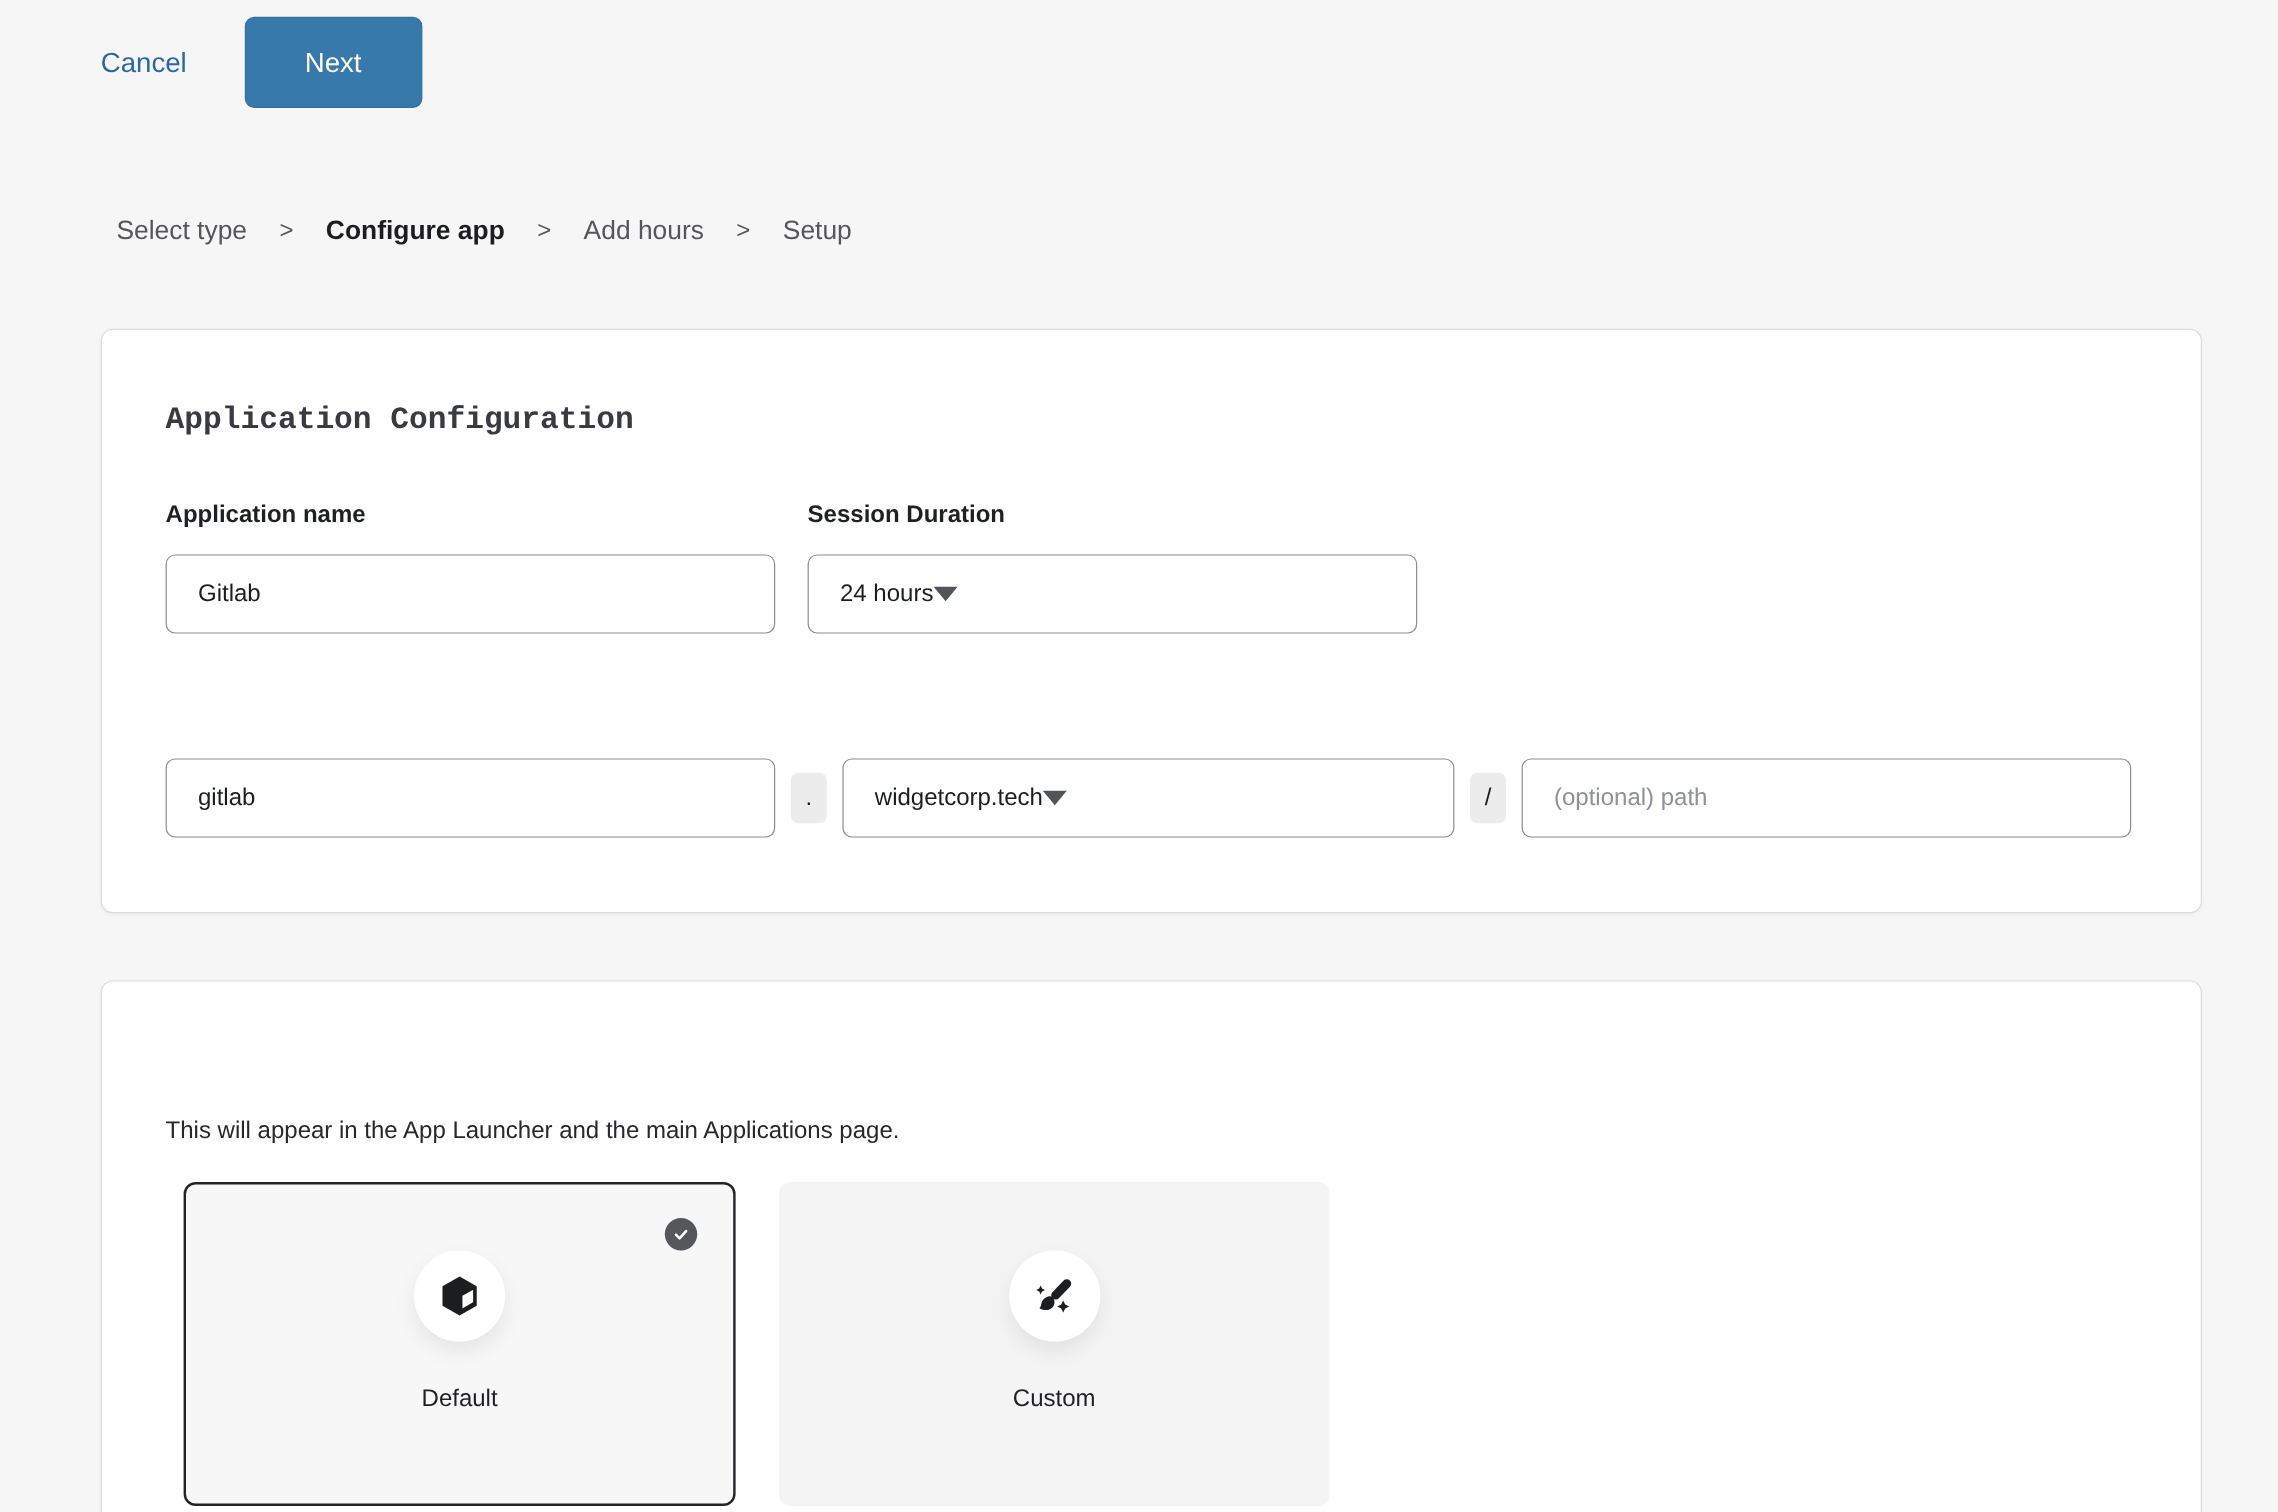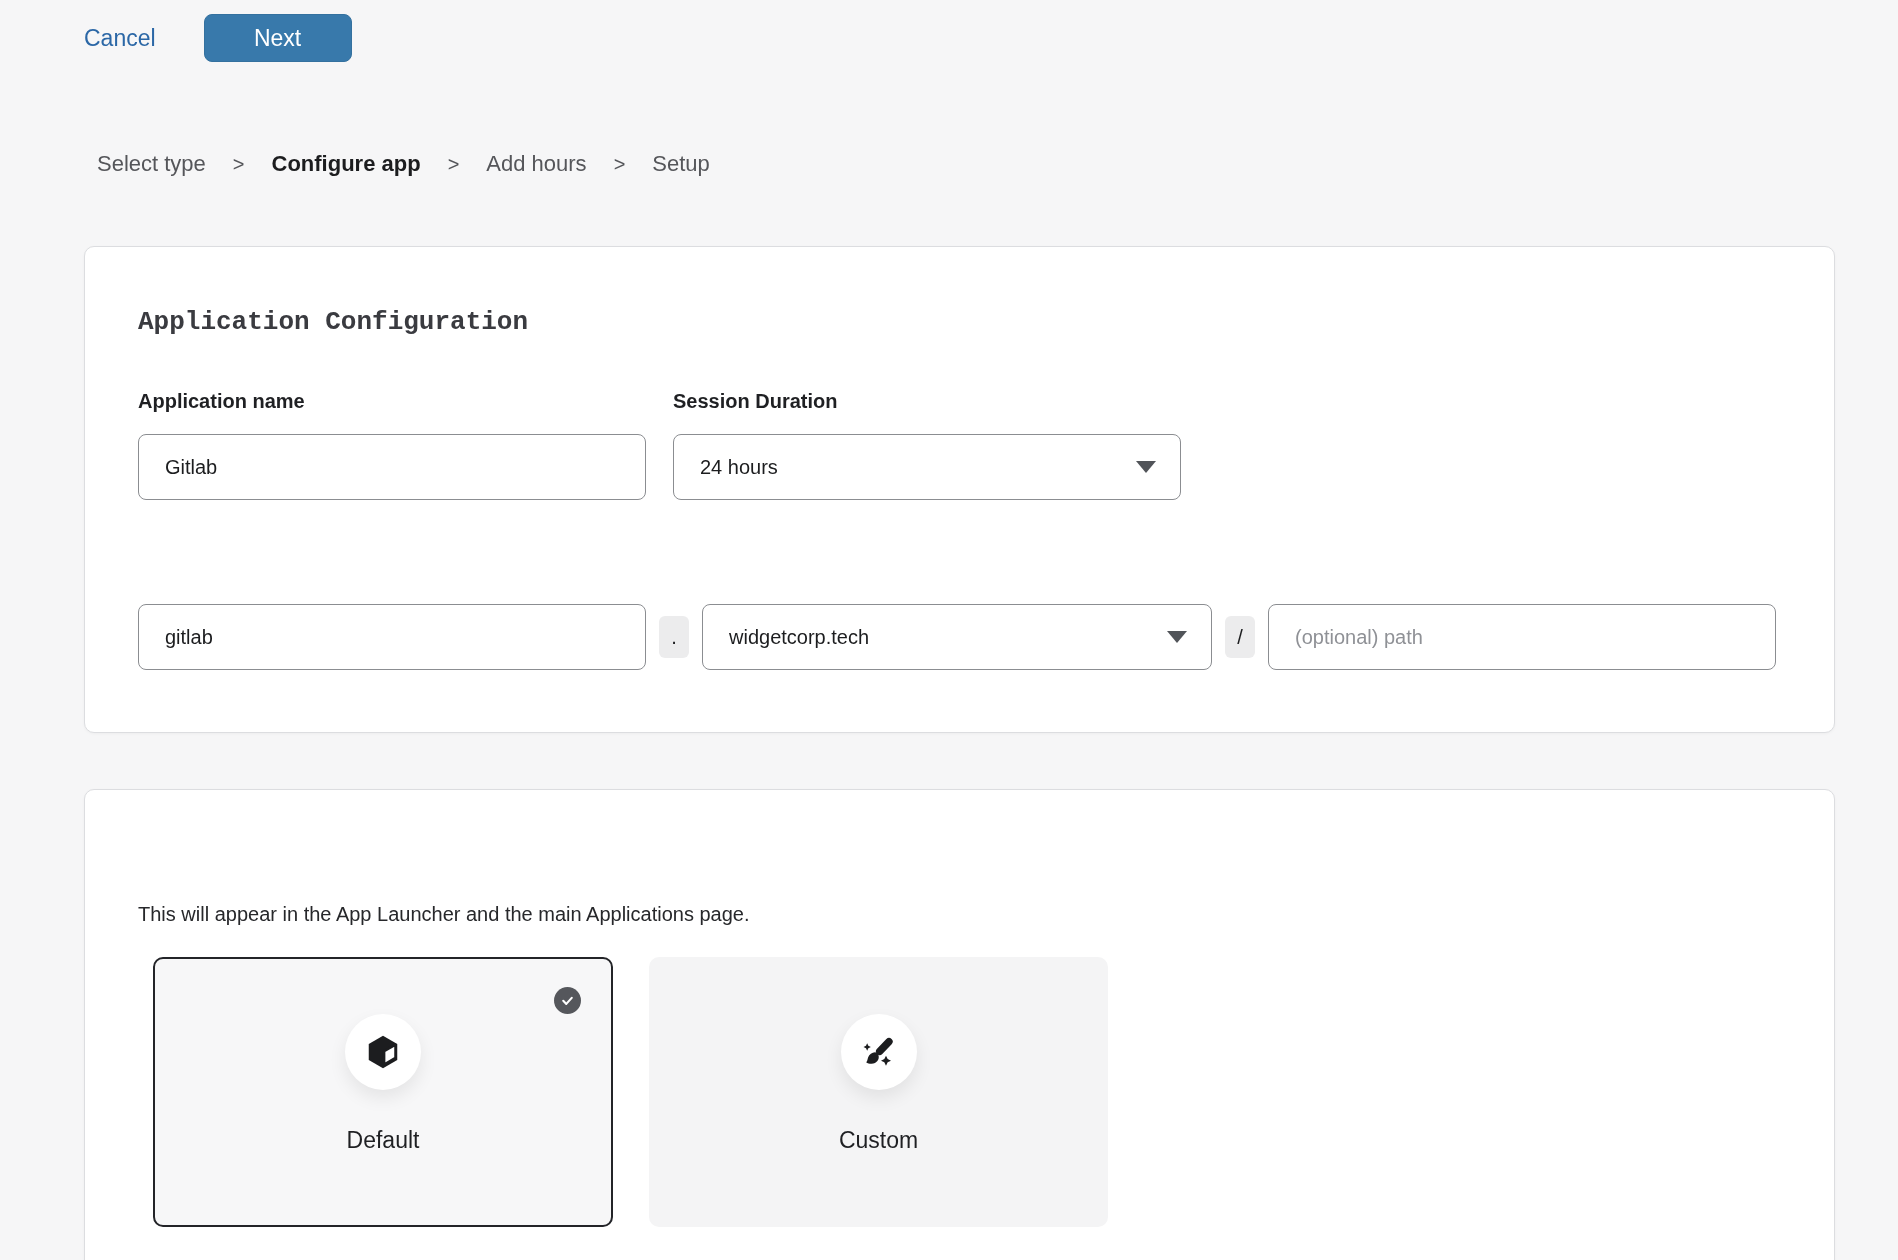--- a/index.html
+++ b/index.html
@@ -20,21 +20,21 @@
   .page-title {
     font-size: 41px; font-weight: 400; letter-spacing: -0.5px;
     color: #1d1e20; flex: 1 1 auto;
   }
   .cancel-link {
     font-size: 23px; color: #2b67a6; cursor: pointer;
     margin-right: 48px; background: none; border: none;
     font-family: "Liberation Sans", sans-serif;
   }
   .next-button {
-    width: 148px; height: 48px; border-radius: 8px;
+    width: 148px; height: 76px; border-radius: 8px;
     background: #3879ab; border: 1px solid #34719f;
     color: #ffffff; font-size: 23px; cursor: pointer;
     font-family: "Liberation Sans", sans-serif;
   }
 
   
   .breadcrumb {
     display: flex; align-items: center; gap: 27px;
     margin: 89px 0 12px 97px;
     font-size: 22px; color: #55565a;
@@ -70,21 +70,21 @@
     padding: 0 20px 0 26px;
     font-family: "Liberation Sans", sans-serif;
     outline: none;
   }
   .text-input::placeholder { color: #8f9196; }
 
   .select-box {
     width: 508px; height: 66px;
     border: 1px solid #8b8d91; border-radius: 8px;
     background: #fff; font-size: 20px; color: #1c1d1f;
-    display: flex; align-items: center; justify-content: space-between;
+    display: flex; align-items: center; 
     padding: 0 24px 0 26px; cursor: pointer;
   }
   .caret-down {
     width: 0; height: 0;
     border-left: 10px solid transparent;
     border-right: 10px solid transparent;
     border-top: 12px solid #515459;
   }
 
   .domain-inline { display: flex; align-items: center; }
@@ -108,21 +108,21 @@
     position: absolute; top: 28px; right: 30px;
     width: 27px; height: 27px; border-radius: 50%;
     background: #55575c; display: flex; align-items: center; justify-content: center;
   }
   .tile-circle {
     width: 76px; height: 76px; border-radius: 50%;
     background: #ffffff; margin: 55px auto 0 auto;
     box-shadow: 0 8px 18px rgba(0,0,0,0.08);
     display: flex; align-items: center; justify-content: center;
   }
-  .tile-label { display: block; margin-top: 37px; font-size: 23px; color: #1f2023; }
+  .tile-label { display: block; margin-top: 37px; font-size: 20px; color: #1f2023; }
 </style>
 </head>
 <body>
 
 <div class="page">
 
   <div class="header">
     <button class="cancel-link">Cancel</button>
     <button class="next-button">Next</button>
   </div>

